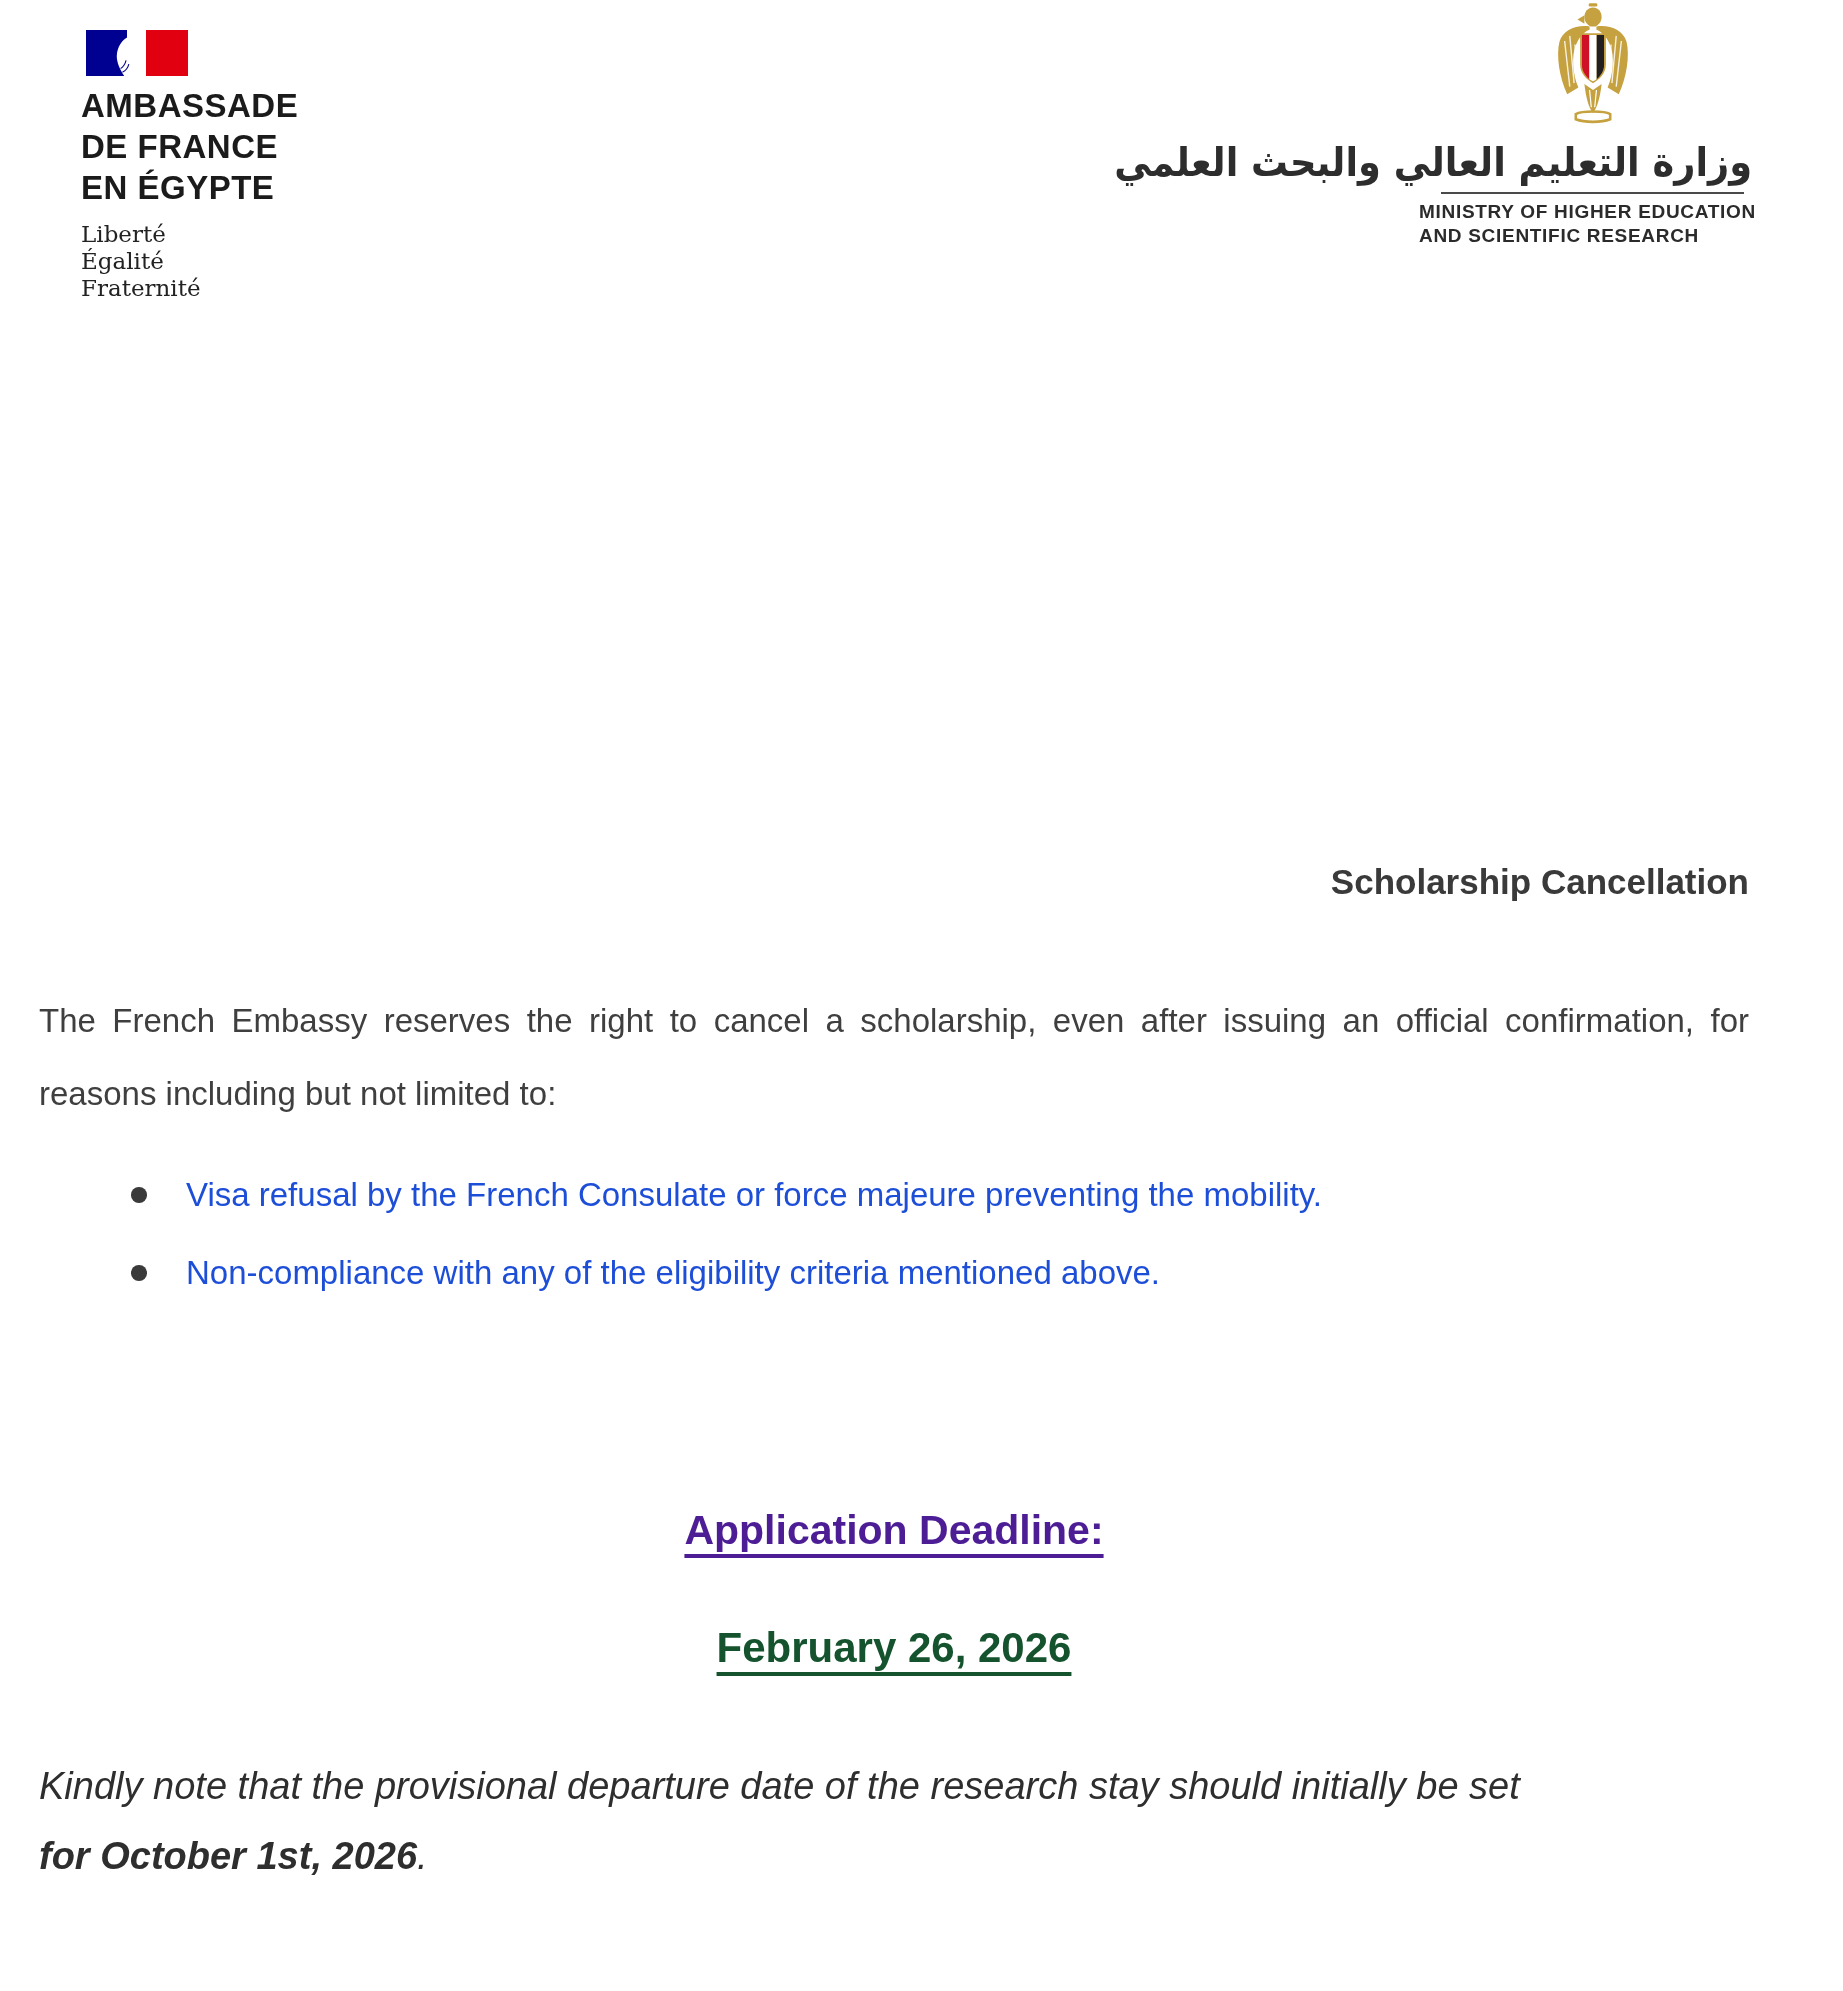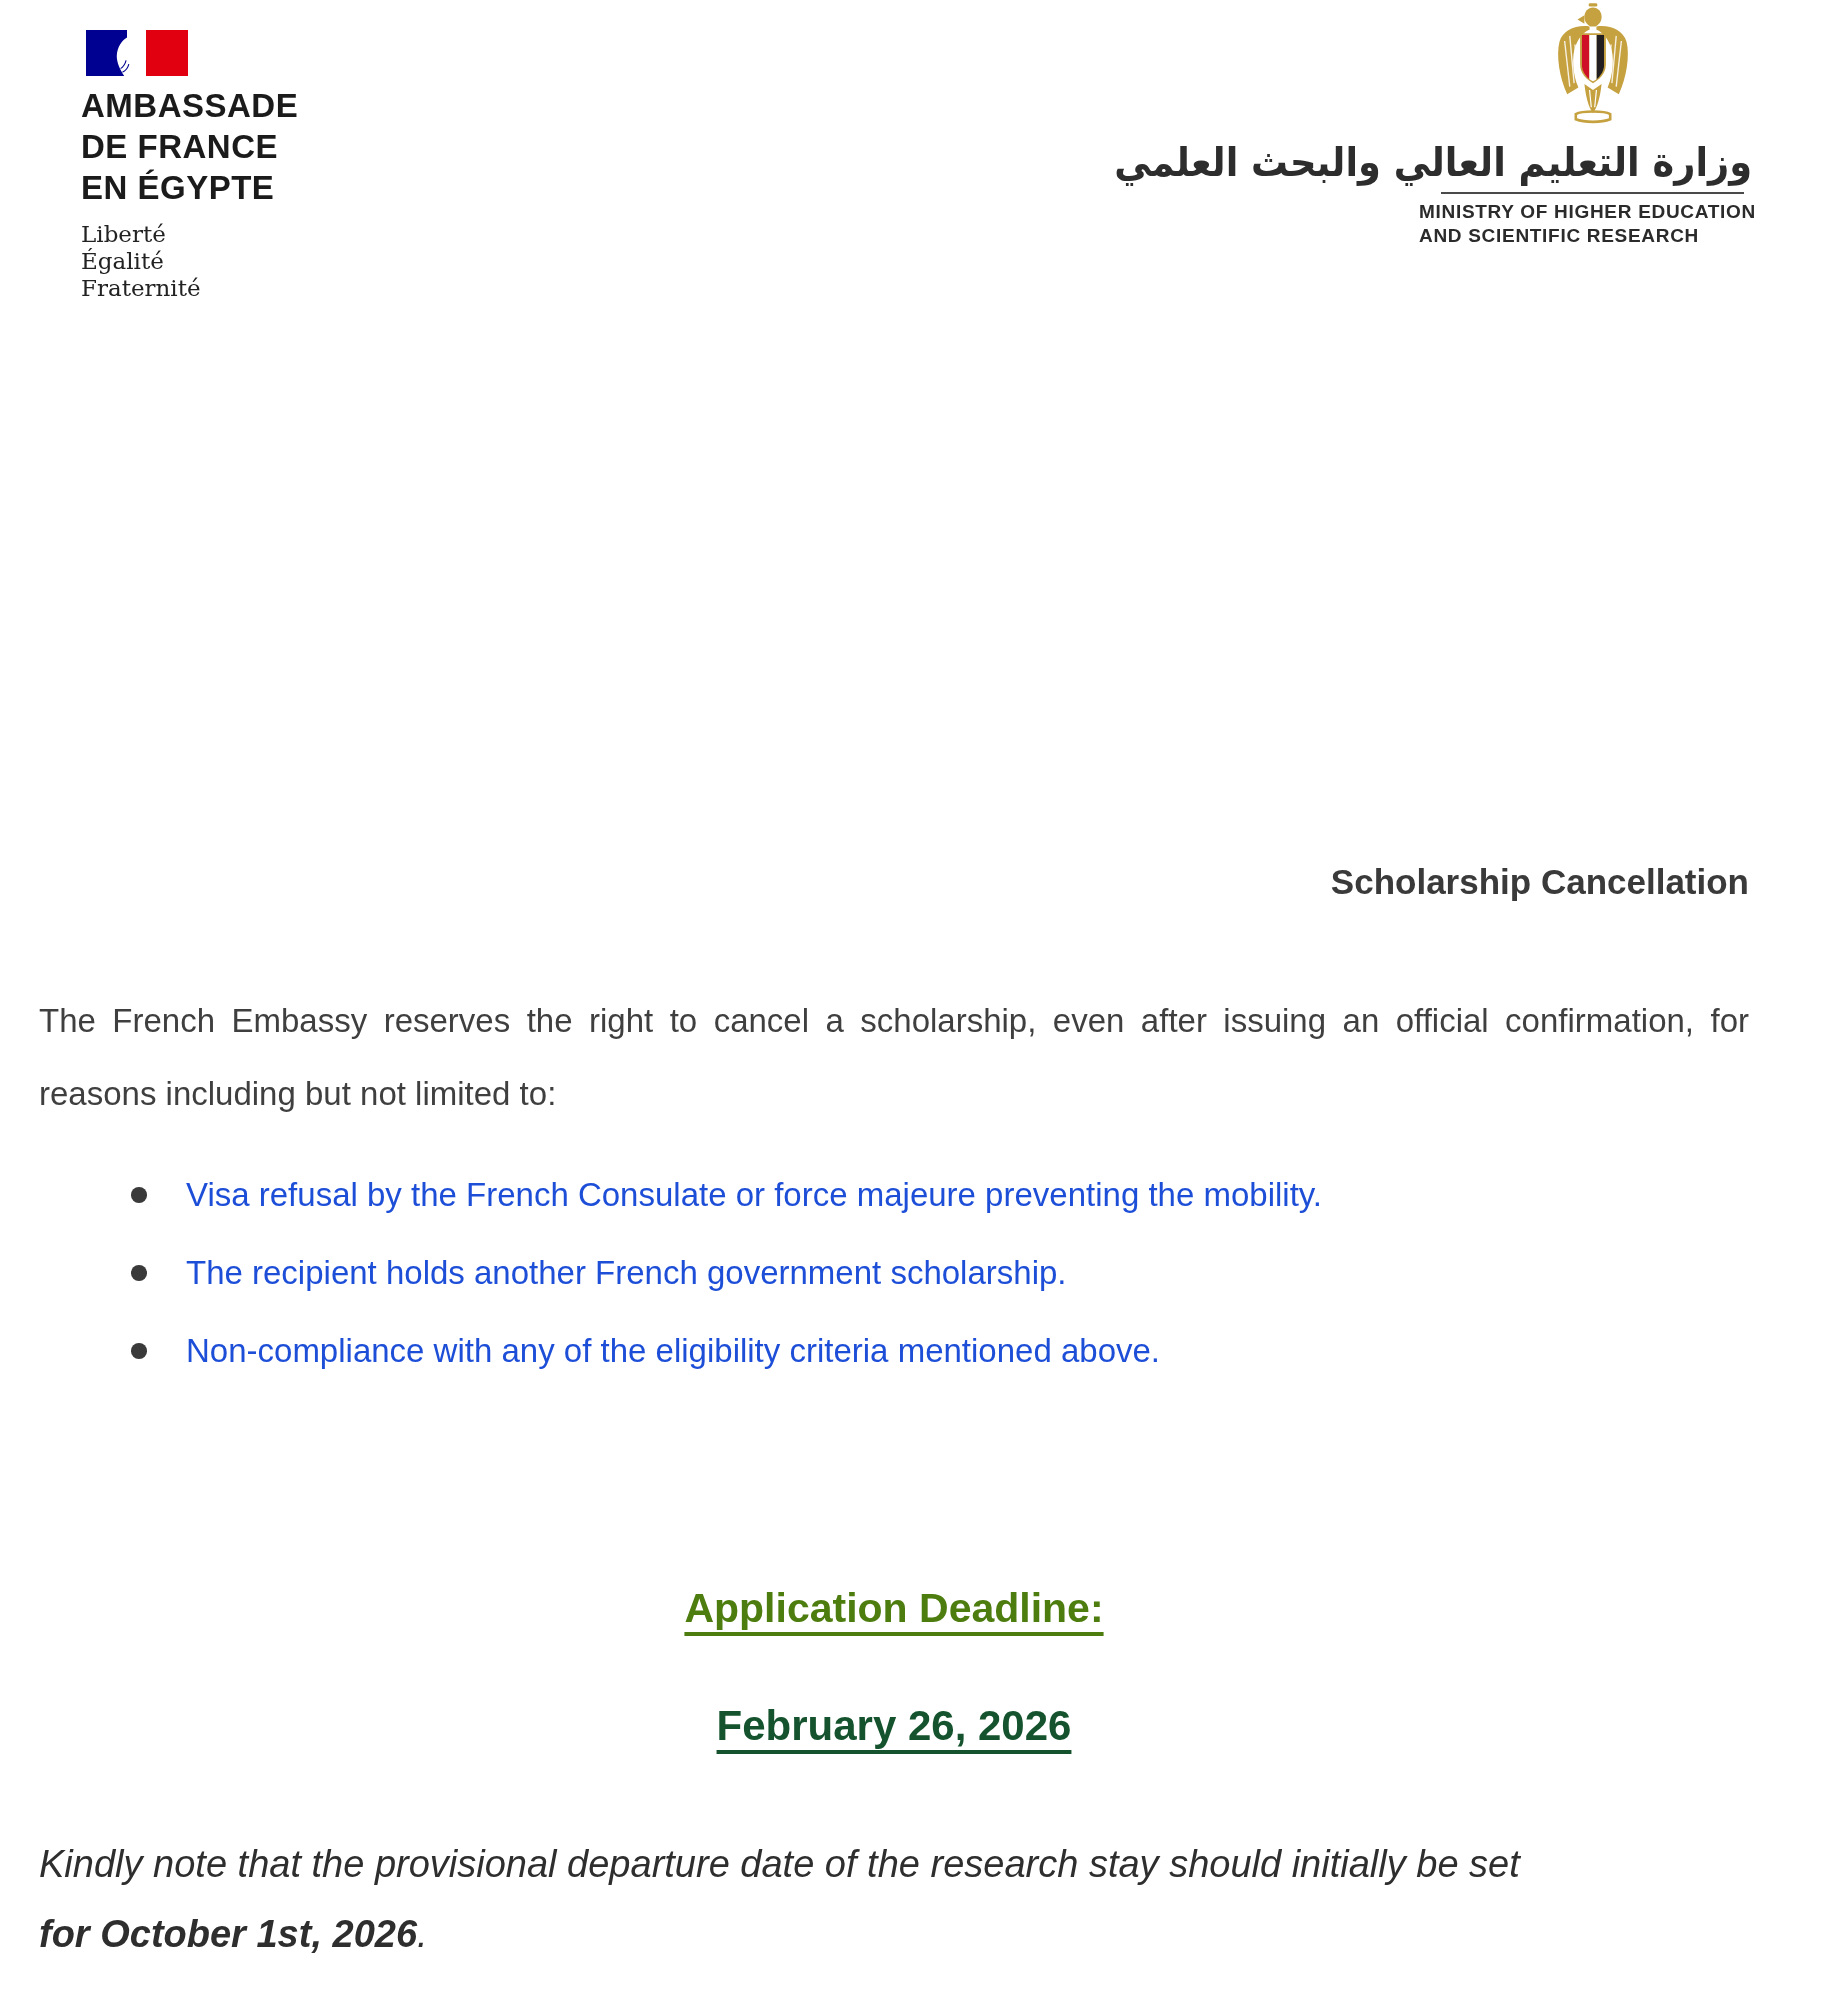--- a/index.html
+++ b/index.html
@@ -55,21 +55,21 @@
   ul.cancel-list{margin:26px 0 0 0;padding-left:92px;list-style:none;}
   ul.cancel-list li{
     position:relative;font-size:33px;line-height:78px;color:#1d4ed8;padding-left:55px;
   }
   ul.cancel-list li::before{
     content:"";position:absolute;left:0;top:31px;width:15.6px;height:15.6px;border-radius:50%;
     background:#3a3a3a;
   }
   .deadline-label{
     margin-top:195px;text-align:center;
-    font-size:41px;font-weight:bold;color:#4d7c0f;
+    font-size:41px;font-weight:bold;color:#4c1d95;
     text-decoration:underline;text-decoration-thickness:3.7px;text-underline-offset:10px;
   }
   .deadline-date{
     margin-top:70px;text-align:center;
     font-size:42px;font-weight:bold;color:#14532d;
     text-decoration:underline;text-decoration-thickness:3.7px;text-underline-offset:10px;
   }
   .note{
     margin-top:79px;text-align:left;font-style:italic;color:#2e2e2e;
     font-size:38px;line-height:70px;
@@ -153,21 +153,20 @@
     </div>
   </div>
 
   <div class="content">
     <h2 class="section-heading">Scholarship Cancellation</h2>
 
     <p class="intro">The French Embassy reserves the right to cancel a scholarship, even after issuing an official confirmation, for reasons including but not limited to:</p>
 
     <ul class="cancel-list">
       <li>Visa refusal by the French Consulate or force majeure preventing the mobility.</li>
-      <li>The recipient holds another French government scholarship.</li>
       <li>Non-compliance with any of the eligibility criteria mentioned above.</li>
     </ul>
 
     <div class="deadline-label">Application Deadline:</div>
     <div class="deadline-date">February 26, 2026</div>
 
     <p class="note">
       <span>Kindly note that the provisional departure date of the research stay should initially be set</span><br>
       <span class="note-bold">for October 1st, 2026</span><span>.</span>
     </p>

